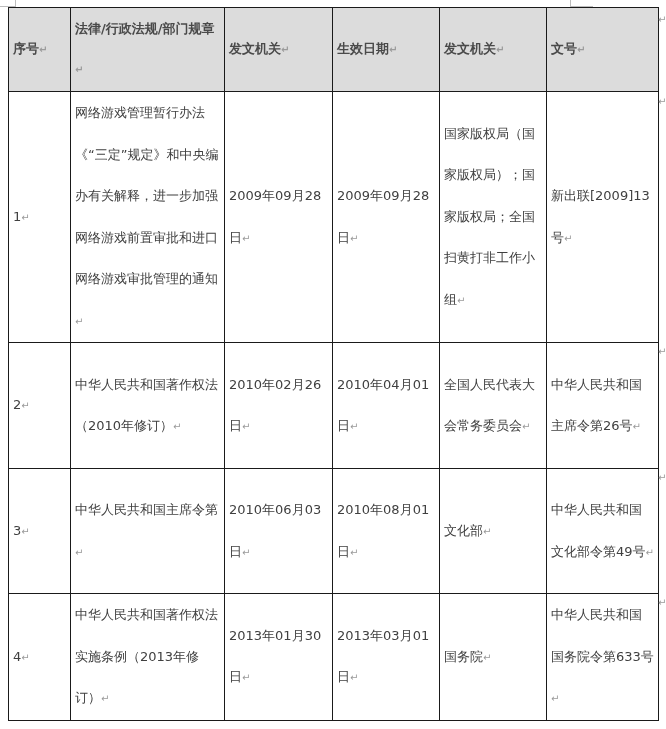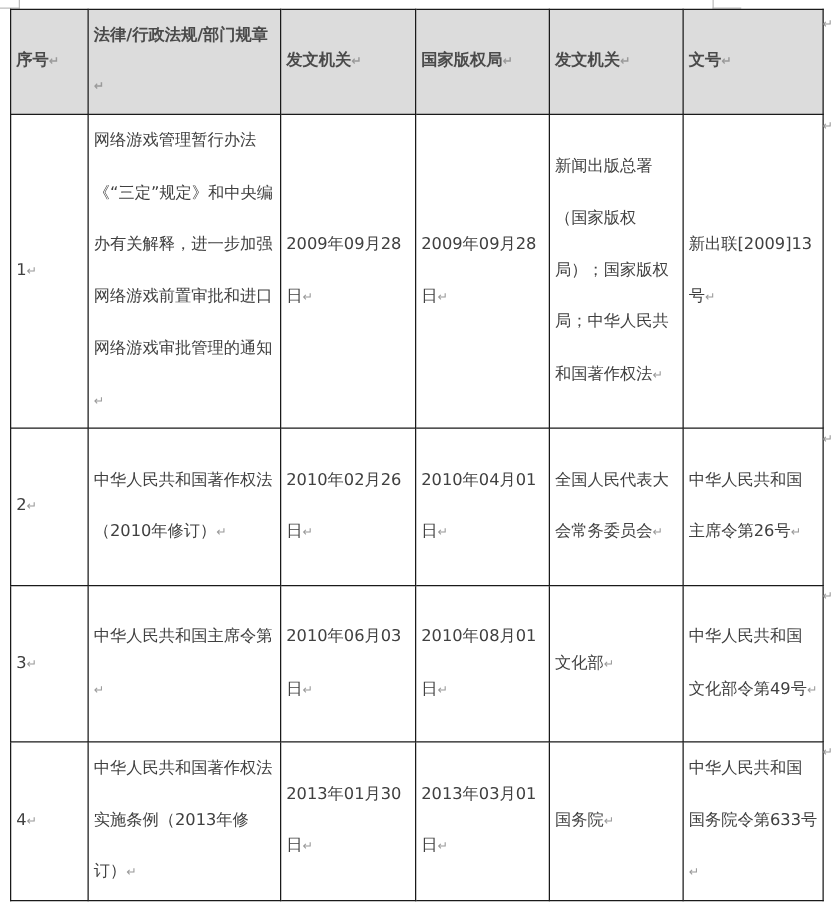--- a/index.html
+++ b/index.html
@@ -29,32 +29,32 @@
       <col style="width:108px">
     <col style="width:107px">
       <col style="width:107px">
       <col style="width:112px">
   </colgroup>
   <thead>
     <tr>
       <th><span>序号</span><span class="mark">↵</span></th>
       <th><span>法律/行政法规/部门规章</span><span class="mark">↵</span></th>
       <th><span>发文机关</span><span class="mark">↵</span></th>
-      <th><span>国家版权局</span><span class="mark">↵</span></th>
+      <th><span>生效日期</span><span class="mark">↵</span></th>
       <th><span>发文机关</span><span class="mark">↵</span></th>
       <th><span>文号</span><span class="mark">↵</span></th>
     </tr>
   </thead>
   <tbody>
     <tr style="height:251px">
       <td><span>1</span><span class="mark">↵</span></td>
       <td><span>网络游戏管理暂行办法《“三定”规定》和中央编办有关解释，进一步加强网络游戏前置审批和进口网络游戏审批管理的通知</span><span class="mark">↵</span></td>
       <td><span>2009年09月28日</span><span class="mark">↵</span></td>
       <td><span>2009年09月28日</span><span class="mark">↵</span></td>
-      <td><span>新闻出版总署（国家版权局）；国家版权局；中华人民共和国著作权法</span><span class="mark">↵</span></td>
+      <td><span>国家版权局（国家版权局）；国家版权局；全国扫黄打非工作小组</span><span class="mark">↵</span></td>
       <td><span>新出联[2009]13号</span><span class="mark">↵</span></td>
     </tr>
     <tr style="height:126px">
       <td><span>2</span><span class="mark">↵</span></td>
       <td><span>中华人民共和国著作权法（2010年修订）</span><span class="mark">↵</span></td>
       <td><span>2010年02月26日</span><span class="mark">↵</span></td>
       <td><span>2010年04月01日</span><span class="mark">↵</span></td>
       <td><span>全国人民代表大会常务委员会</span><span class="mark">↵</span></td>
       <td><span>中华人民共和国主席令第26号</span><span class="mark">↵</span></td>
     </tr>

